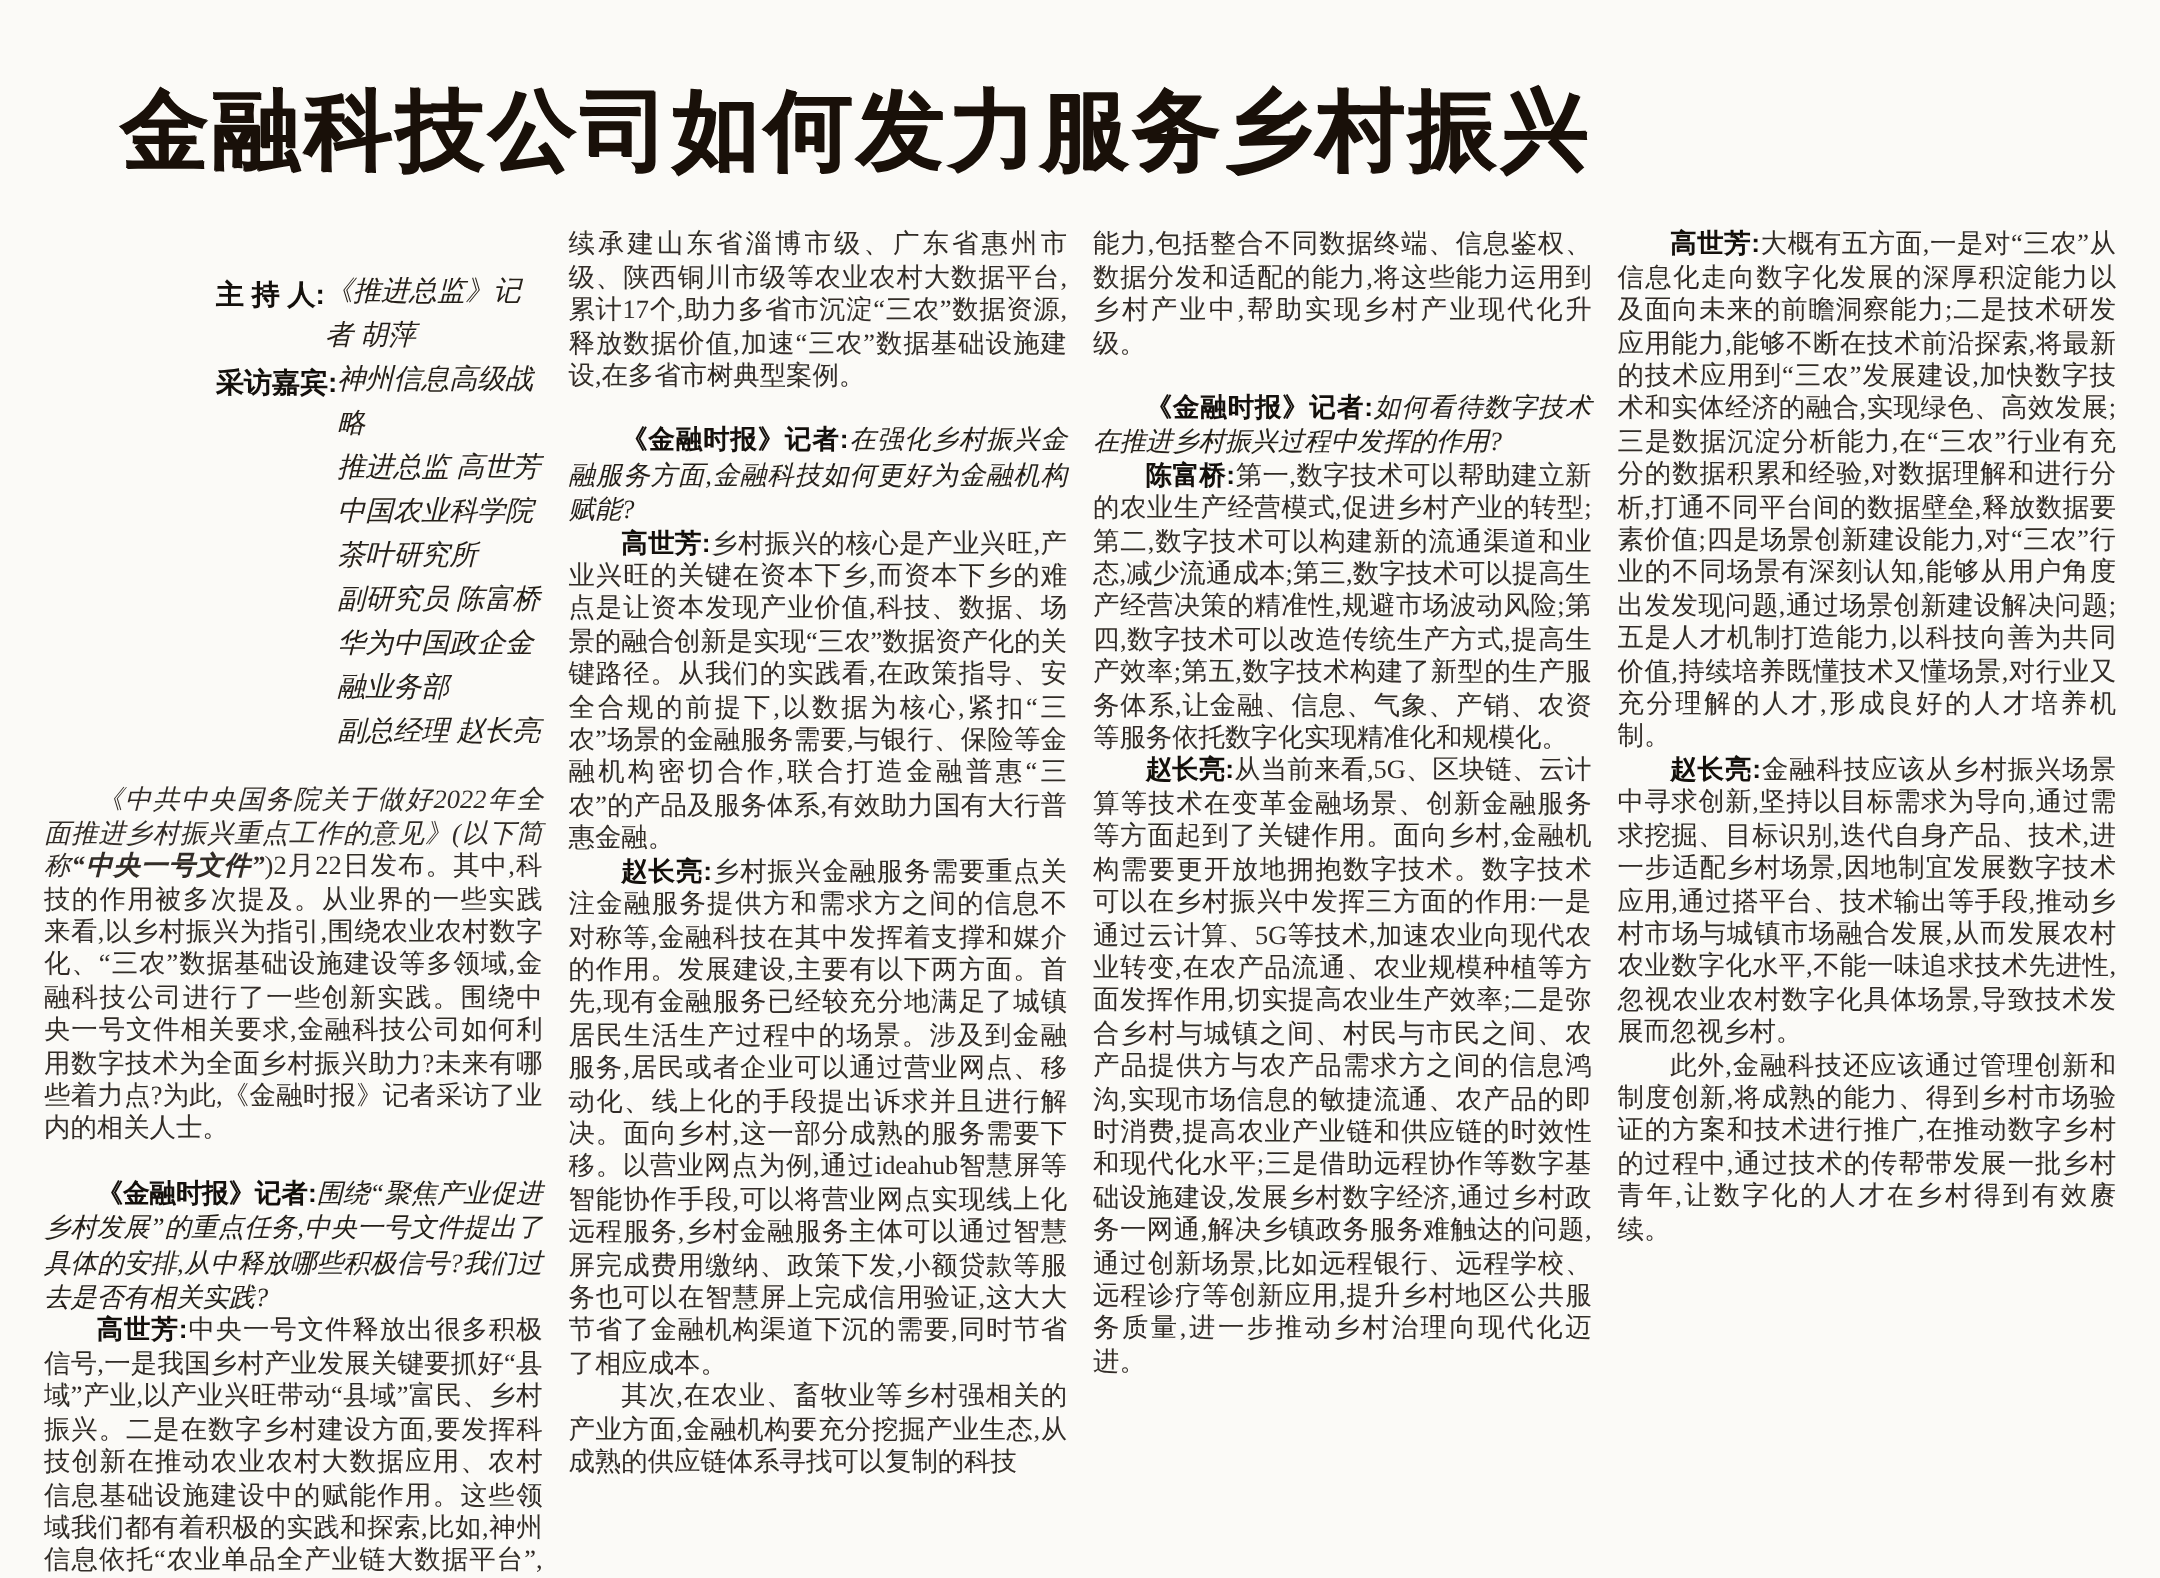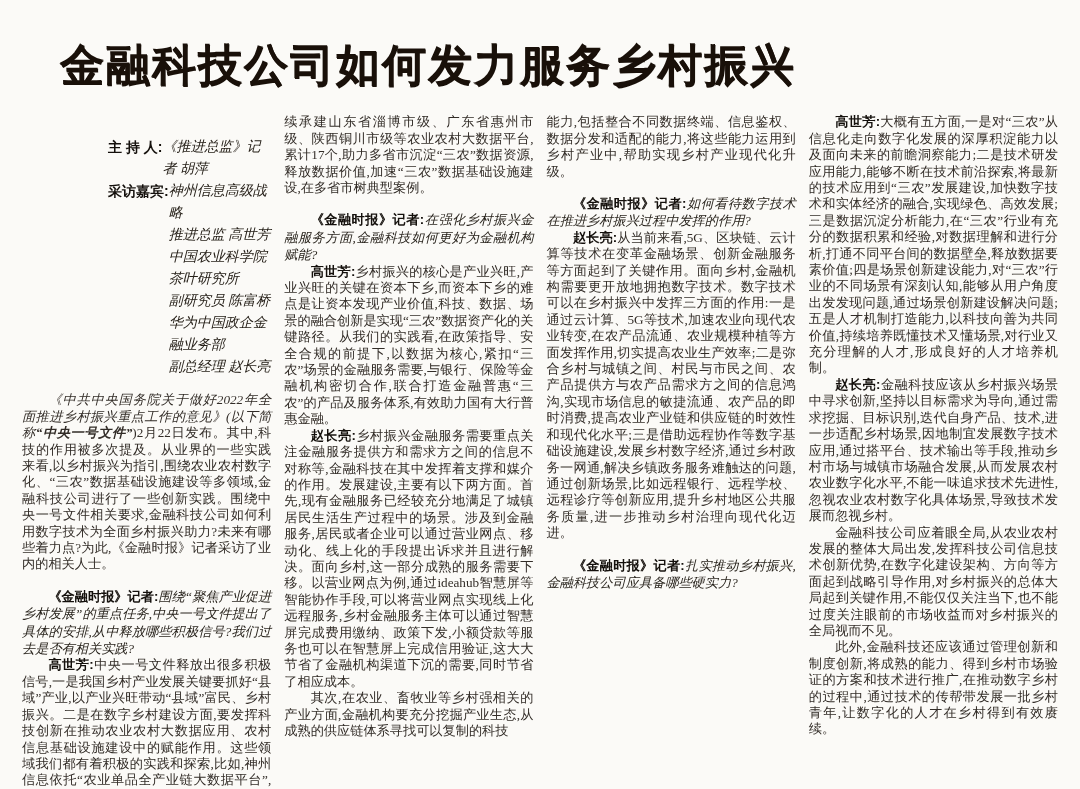--- a/index.html
+++ b/index.html
@@ -102,23 +102,22 @@
       <div class="col">
         <p class="para"><span>续承建山东省淄博市级、广东省惠州市级、陕西铜川市级等农业农村大数据平台,累计17个,助力多省市沉淀“三农”数据资源,释放数据价值,加速“三农”数据基础设施建设,在多省市树典型案例。</span></p>
         <p class="para q ind"><span class="qsp">《金融时报》记者:</span><span class="qt">在强化乡村振兴金融服务方面,金融科技如何更好为金融机构赋能?</span></p>
         <p class="para ind"><span class="sp">高世芳:</span><span>乡村振兴的核心是产业兴旺,产业兴旺的关键在资本下乡,而资本下乡的难点是让资本发现产业价值,科技、数据、场景的融合创新是实现“三农”数据资产化的关键路径。从我们的实践看,在政策指导、安全合规的前提下,以数据为核心,紧扣“三农”场景的金融服务需要,与银行、保险等金融机构密切合作,联合打造金融普惠“三农”的产品及服务体系,有效助力国有大行普惠金融。</span></p>
         <p class="para ind"><span class="sp">赵长亮:</span><span>乡村振兴金融服务需要重点关注金融服务提供方和需求方之间的信息不对称等,金融科技在其中发挥着支撑和媒介的作用。发展建设,主要有以下两方面。首先,现有金融服务已经较充分地满足了城镇居民生活生产过程中的场景。涉及到金融服务,居民或者企业可以通过营业网点、移动化、线上化的手段提出诉求并且进行解决。面向乡村,这一部分成熟的服务需要下移。以营业网点为例,通过ideahub智慧屏等智能协作手段,可以将营业网点实现线上化远程服务,乡村金融服务主体可以通过智慧屏完成费用缴纳、政策下发,小额贷款等服务也可以在智慧屏上完成信用验证,这大大节省了金融机构渠道下沉的需要,同时节省了相应成本。</span></p>
         <p class="para ind"><span>其次,在农业、畜牧业等乡村强相关的产业方面,金融机构要充分挖掘产业生态,从成熟的供应链体系寻找可以复制的科技</span></p>
       </div>
       <div class="col">
         <p class="para"><span>能力,包括整合不同数据终端、信息鉴权、数据分发和适配的能力,将这些能力运用到乡村产业中,帮助实现乡村产业现代化升级。</span></p>
         <p class="para q ind"><span class="qsp">《金融时报》记者:</span><span class="qt">如何看待数字技术在推进乡村振兴过程中发挥的作用?</span></p>
+        <p class="para ind"><span class="sp">陈富桥:</span><span>第一,数字技术可以帮助建立新的农业生产经营模式,促进乡村产业的转型;第二,数字技术可以构建新的流通渠道和业态,减少流通成本;第三,数字技术可以提高生产经营决策的精准性,规避市场波动风险;第四,数字技术可以改造传统生产方式,提高生产效率;第五,数字技术构建了新型的生产服务体系,让金融、信息、气象、产销、农资等服务依托数字化实现精准化和规模化。</span></p>
         <p class="para ind"><span class="sp">赵长亮:</span><span>从当前来看,5G、区块链、云计算等技术在变革金融场景、创新金融服务等方面起到了关键作用。面向乡村,金融机构需要更开放地拥抱数字技术。数字技术可以在乡村振兴中发挥三方面的作用:一是通过云计算、5G等技术,加速农业向现代农业转变,在农产品流通、农业规模种植等方面发挥作用,切实提高农业生产效率;二是弥合乡村与城镇之间、村民与市民之间、农产品提供方与农产品需求方之间的信息鸿沟,实现市场信息的敏捷流通、农产品的即时消费,提高农业产业链和供应链的时效性和现代化水平;三是借助远程协作等数字基础设施建设,发展乡村数字经济,通过乡村政务一网通,解决乡镇政务服务难触达的问题,通过创新场景,比如远程银行、远程学校、远程诊疗等创新应用,提升乡村地区公共服务质量,进一步推动乡村治理向现代化迈进。</span></p>
-        <p class="para q ind"><span class="qsp">《金融时报》记者:</span><span class="qt">扎实推动乡村振兴,金融科技公司应具备哪些硬实力?</span></p>
       </div>
       <div class="col">
         <p class="para ind"><span class="sp">高世芳:</span><span>大概有五方面,一是对“三农”从信息化走向数字化发展的深厚积淀能力以及面向未来的前瞻洞察能力;二是技术研发应用能力,能够不断在技术前沿探索,将最新的技术应用到“三农”发展建设,加快数字技术和实体经济的融合,实现绿色、高效发展;三是数据沉淀分析能力,在“三农”行业有充分的数据积累和经验,对数据理解和进行分析,打通不同平台间的数据壁垒,释放数据要素价值;四是场景创新建设能力,对“三农”行业的不同场景有深刻认知,能够从用户角度出发发现问题,通过场景创新建设解决问题;五是人才机制打造能力,以科技向善为共同价值,持续培养既懂技术又懂场景,对行业又充分理解的人才,形成良好的人才培养机制。</span></p>
         <p class="para ind"><span class="sp">赵长亮:</span><span>金融科技应该从乡村振兴场景中寻求创新,坚持以目标需求为导向,通过需求挖掘、目标识别,迭代自身产品、技术,进一步适配乡村场景,因地制宜发展数字技术应用,通过搭平台、技术输出等手段,推动乡村市场与城镇市场融合发展,从而发展农村农业数字化水平,不能一味追求技术先进性,忽视农业农村数字化具体场景,导致技术发展而忽视乡村。</span></p>
-        <p class="para ind"><span>金融科技公司应着眼全局,从农业农村发展的整体大局出发,发挥科技公司信息技术创新优势,在数字化建设架构、方向等方面起到战略引导作用,对乡村振兴的总体大局起到关键作用,不能仅仅关注当下,也不能过度关注眼前的市场收益而对乡村振兴的全局视而不见。</span></p>
         <p class="para ind"><span>此外,金融科技还应该通过管理创新和制度创新,将成熟的能力、得到乡村市场验证的方案和技术进行推广,在推动数字乡村的过程中,通过技术的传帮带发展一批乡村青年,让数字化的人才在乡村得到有效赓续。</span></p>
       </div>
     </div>
 </div>
 
 </body></html>

